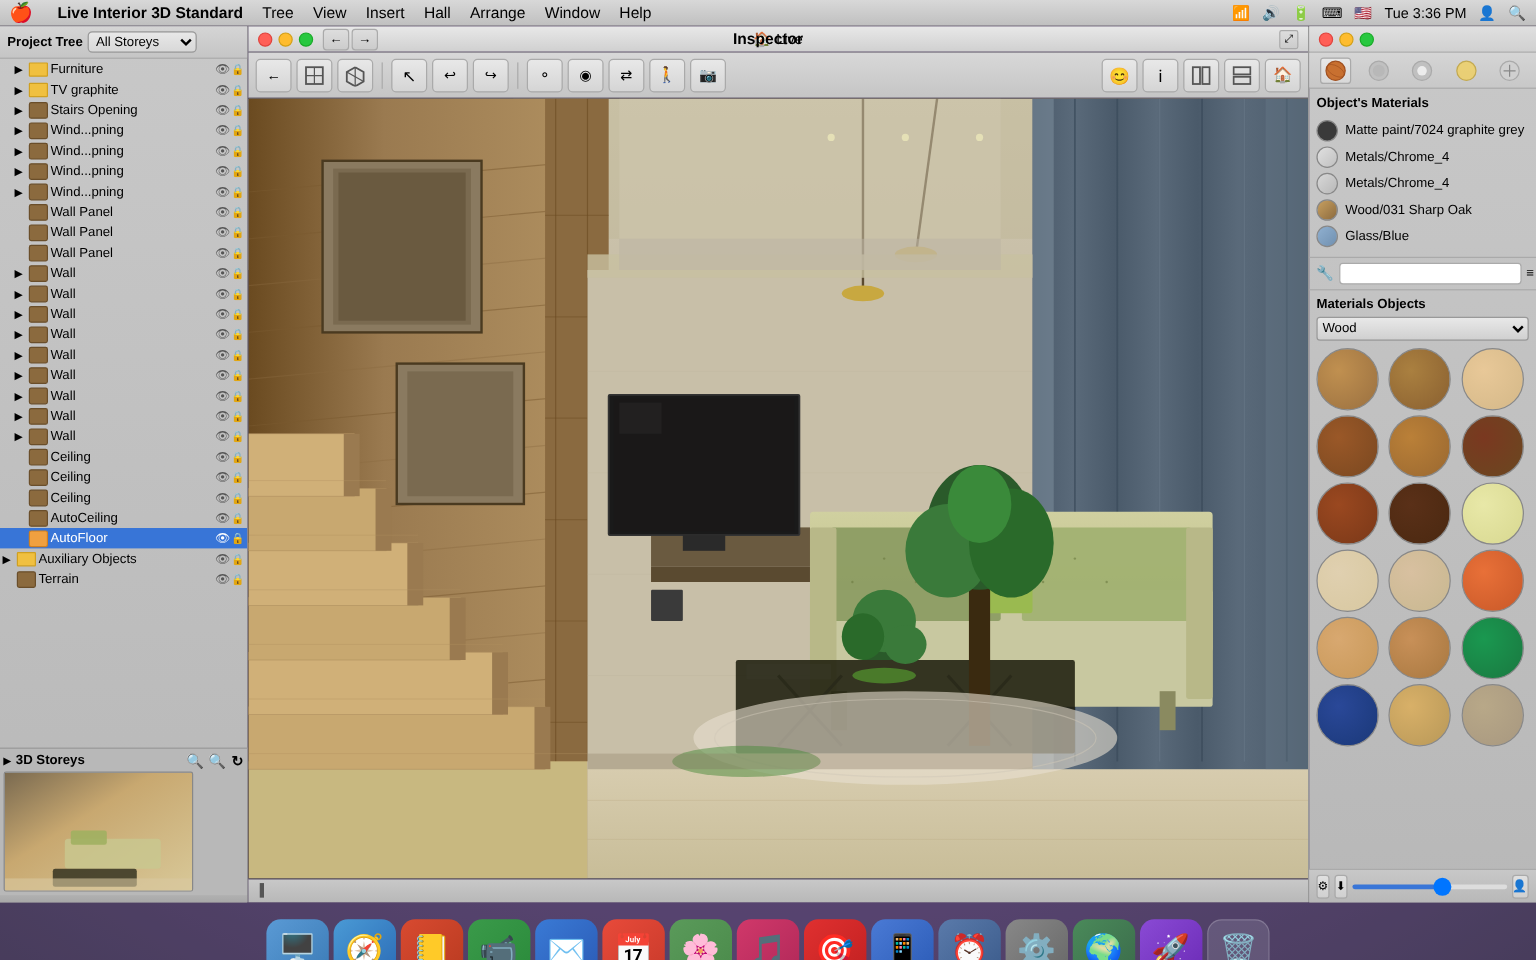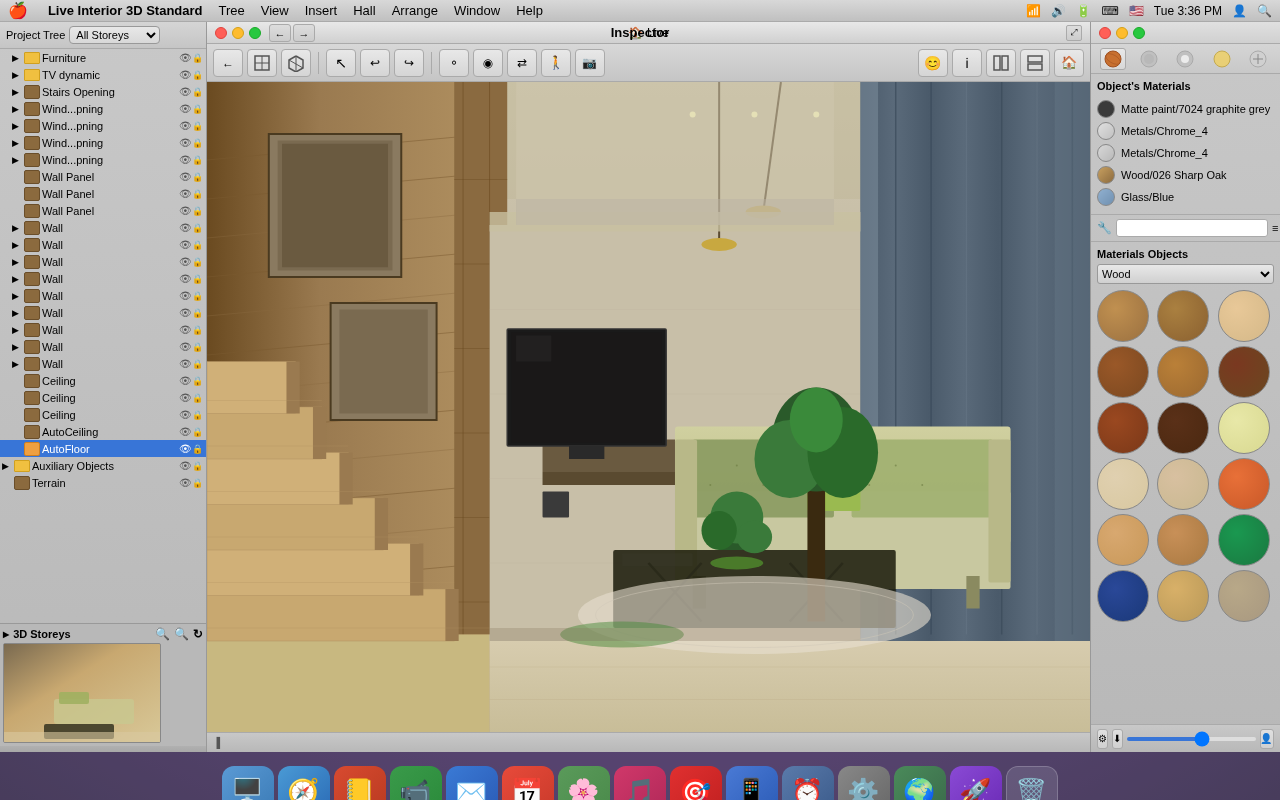--- a/index.html
+++ b/index.html
@@ -397,42 +397,42 @@
     <span>👤</span>
     <span>🔍</span>
   </div>
 </div>
 
 <div id="main-area">
 
   <div id="left-panel">
 
     <div id="project-tree-header">
-      <span style="font-weight:400;font-size:11px;">Project Tree</span>
+      <span style="font-weight:700;font-size:11px;">Project Tree</span>
       <select style="font-size:11px;border:1px solid #999;border-radius:4px;background:linear-gradient(to bottom,#e8e8e8,#d8d8d8);padding:1px 2px;height:18px;">
         <option>All Storeys</option>
         <option>Ground Floor</option>
         <option>First Floor</option>
       </select>
     </div>
 
     <div id="tree-items" style="flex:1;overflow-y:auto;font-size:11px;position:relative;">
 
       <div class="tree-item tree-indent-1">
         <span class="arrow">▶</span>
         <span class="icon-folder"></span>
         <span class="item-name">Furniture</span>
         <span style="font-size:10px;margin-left:2px;color:#555;">👁</span>
         <span style="font-size:9px;margin-left:1px;color:#888;">🔒</span>
       </div>
 
       <div class="tree-item tree-indent-1">
         <span class="arrow">▶</span>
         <span class="icon-folder"></span>
-        <span class="item-name">TV dynamic</span>
+        <span class="item-name">TV graphite</span>
         <span style="font-size:10px;margin-left:2px;color:#555;">👁</span>
         <span style="font-size:9px;margin-left:1px;color:#888;">🔒</span>
       </div>
 
       <div class="tree-item tree-indent-1">
         <span class="arrow">▶</span>
         <span class="icon-box"></span>
         <span class="item-name">Stairs Opening</span>
         <span style="font-size:10px;margin-left:2px;color:#555;">👁</span>
         <span style="font-size:9px;margin-left:1px;color:#888;">🔒</span>
@@ -997,21 +997,21 @@
       <div class="material-item">
         <div class="material-swatch" style="background:linear-gradient(135deg,#e0e0e0,#c0c0c0);"></div>
         <span>Metals/Chrome_4</span>
       </div>
       <div class="material-item">
         <div class="material-swatch" style="background:linear-gradient(135deg,#d8d8d8,#b8b8b8);"></div>
         <span>Metals/Chrome_4</span>
       </div>
       <div class="material-item">
         <div class="material-swatch" style="background:linear-gradient(135deg,#c8a060,#8b6a3e);"></div>
-        <span>Wood/026 Sharp Oak</span>
+        <span>Wood/031 Sharp Oak</span>
       </div>
       <div class="material-item">
         <div class="material-swatch" style="background:linear-gradient(135deg,#90b0d0,#7090b0);"></div>
         <span>Glass/Blue</span>
       </div>
     </div>
 
     <div id="inspector-search">
       <span style="font-size:12px;">🔧</span>
       <input type="text" placeholder="" style="flex: 1 1 0%; height: 18px; font-size: 11px; border: 1px solid rgb(170, 170, 170); border-radius: 3px; padding: 0px 4px; background: white;">

